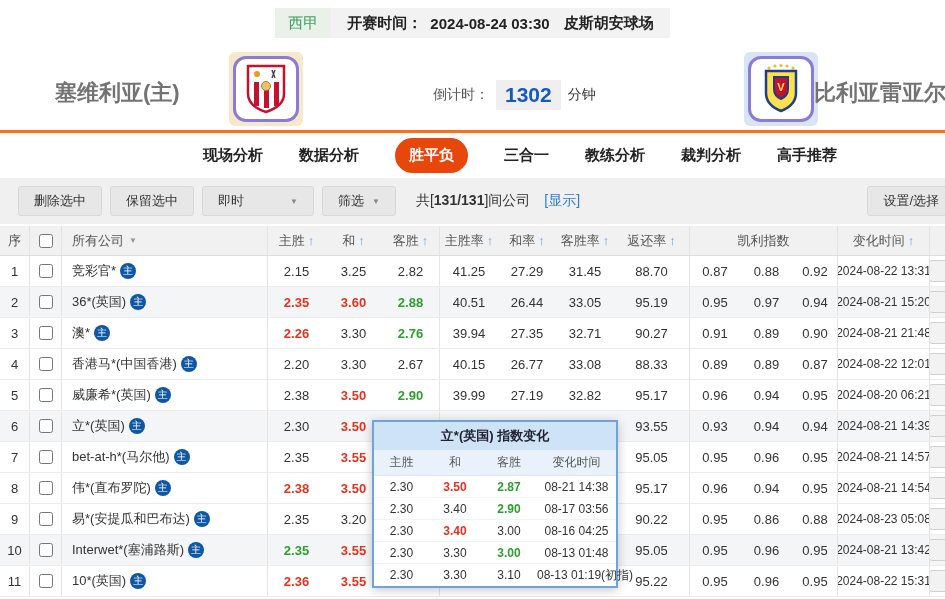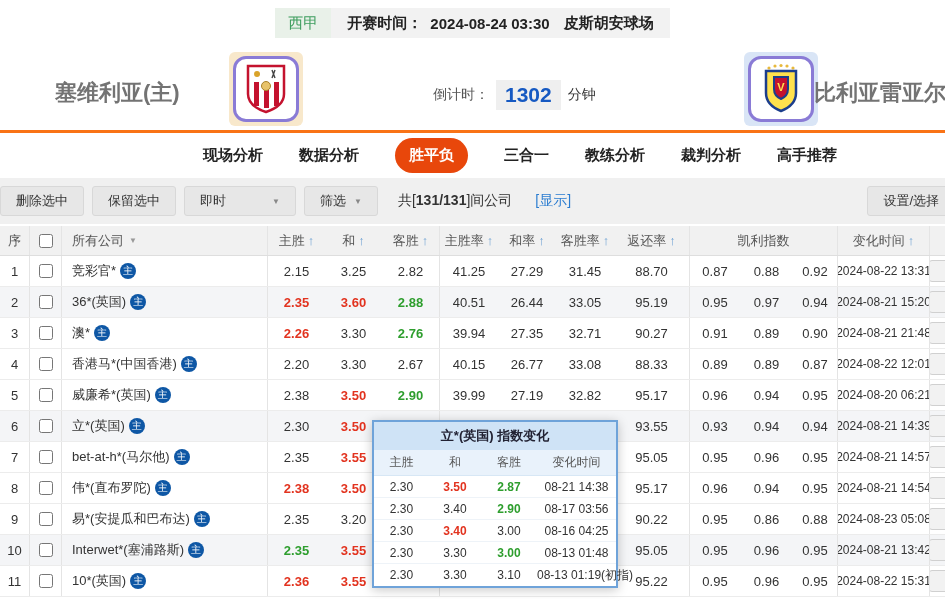--- a/index.html
+++ b/index.html
@@ -24,28 +24,28 @@
   .away-crest-box { left: 744px; background: #d9e5f6; }
   .crest-inner { width: 66px; height: 66px; background: #fff; border: 3px solid #8a7bd6; border-radius: 13px; display: flex; align-items: center; justify-content: center; }
   .countdown { position: absolute; left: 433px; top: 80px; display: flex; align-items: center; font-size: 14px; color: #555; }
   .cd-value { background: #efefef; color: #1659c2; font-weight: bold; font-size: 21px; padding: 3px 9px; margin: 0 7px; }
   .cd-unit { color: #333; }
   
   .nav { position: absolute; top: 130px; left: 0; width: 945px; height: 48px; border-top: 3px solid #f97316; background: #fff; display: flex; align-items: center; padding-left: 203px; gap: 36px; }
   .tab { font-size: 15px; font-weight: bold; color: #222; cursor: pointer; white-space: nowrap; }
   .tab.active { background: #e8470b; color: #fff; padding: 8px 14px; border-radius: 18px; }
   
-  .toolbar { position: absolute; top: 178px; left: 0; width: 945px; height: 46px; background: #f0f0f0; display: flex; align-items: center; padding-left: 0; }
+  .toolbar { position: absolute; top: 178px; left: 0; width: 945px; height: 46px; background: #f0f0f0; display: flex; align-items: center; padding-left: 18px; }
   .tb-btn { background: #e7e7e7; border: 1px solid #d8d8d8; border-radius: 3px; height: 30px; display: flex; align-items: center; padding: 0 15px; font-size: 13px; color: #333; margin-right: 8px; cursor: pointer; white-space: nowrap; }
   .tb-dd { justify-content: space-between; }
   .tb-dd.wide { width: 112px; }
   .caret { font-size: 8px; color: #888; margin-left: 8px; }
   .count-text { font-size: 14px; color: #333; margin-left: 12px; white-space: nowrap; }
   .count-bold { font-weight: bold; }
-  .show-link { color: #2a7cd0; margin-left: 23px; font-size: 14px; cursor: pointer; }
+  .show-link { color: #2a7cd0; margin-left: 14px; font-size: 14px; cursor: pointer; }
   .settings-btn { position: absolute; right: -18px; top: 8px; }
   
   .table { position: absolute; top: 226px; left: 0; width: 945px; }
   .trow { display: grid; grid-template-columns: 30px 32px 206px 57px 57px 58px 58px 58px 58px 76px 50px 53px 45px 92px 15px; height: 31px; border-bottom: 1px solid #ececec; font-size: 13px; color: #333; background: #fff; }
   .trow.shaded { background: #f4f5f7; }
   .thead { background: #f1f1f1; color: #555; height: 30px; border-bottom: 1px solid #dedede; }
   .cell { display: flex; align-items: center; justify-content: center; height: 100%; overflow: hidden; white-space: nowrap; }
   .cell.left { justify-content: flex-start; padding-left: 10px; }
   .bd { border-right: 1px solid #e4e4e4; }
   .sort-arrow { color: #6b9fd2; font-weight: bold; margin-left: 3px; font-size: 13px; }

